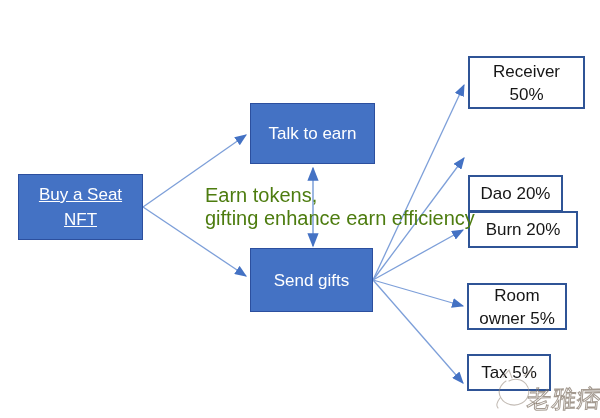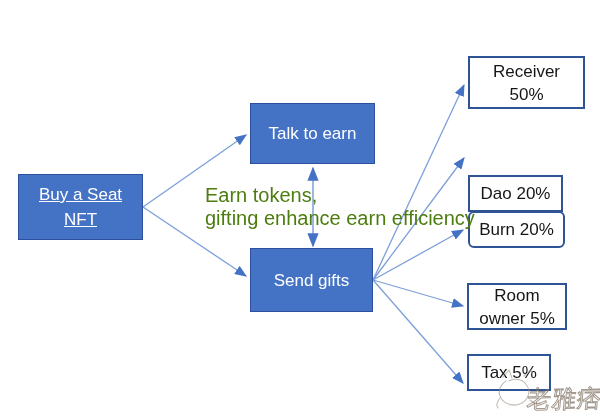--- a/index.html
+++ b/index.html
@@ -18,21 +18,21 @@
   }
   .node.outlined{
     background:#ffffff;border:2px solid #2F5496;color:#161616;
     font-size:17px;line-height:23px;
   }
   .node-buy{left:18px;top:174px;width:125px;height:66px;text-decoration:underline;}
   .node-talk{left:250px;top:103px;width:125px;height:61px;}
   .node-send{left:250px;top:248px;width:123px;height:64px;}
   .node-receiver{left:468px;top:56px;width:117px;height:53px;}
   .node-dao{left:468px;top:139px;width:95px;height:37px;margin-top:36px;}
-  .node-burn{left:468px;top:211px;width:97px;height:37px;border-radius:6px;}
+  .node-burn{left:468px;top:211px;width:110px;height:37px;}
   .node-room{left:467px;top:283px;width:100px;height:47px;}
   .node-tax{left:467px;top:354px;width:84px;height:37px;}
   .annotation{
     position:absolute;left:205px;top:184px;width:270px;
     color:#4d7c0f;font-size:20px;line-height:23px;white-space:nowrap;
   }
   .watermark-text{
     position:absolute;left:527px;top:383px;
     font-size:24px;letter-spacing:1px;white-space:nowrap;
     color:transparent;-webkit-text-stroke:1px rgba(128,114,100,0.72);

